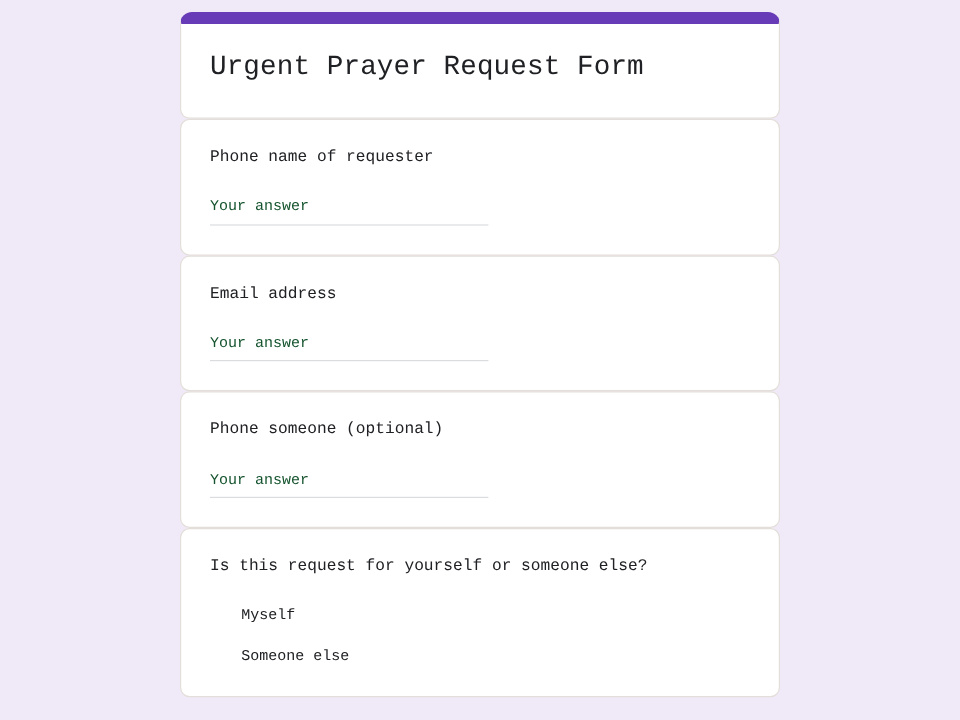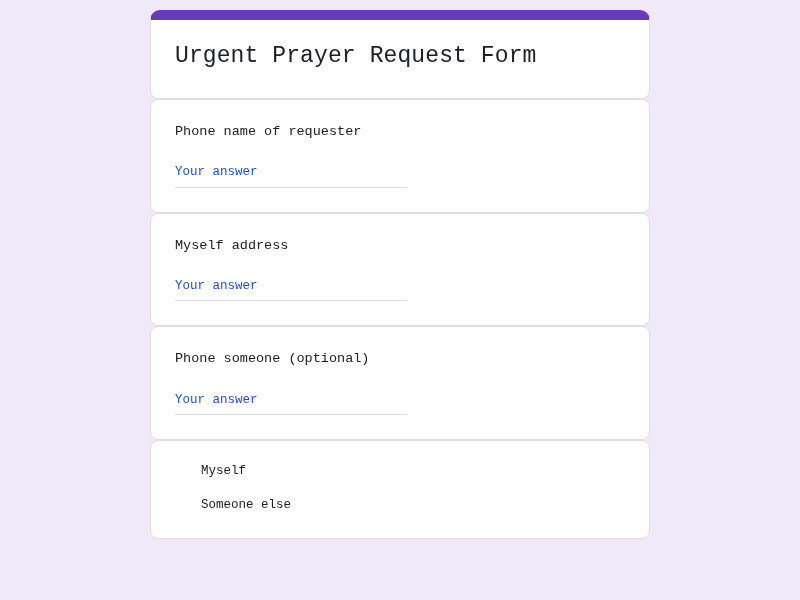--- a/index.html
+++ b/index.html
@@ -48,21 +48,21 @@
     color: #202124;
     line-height: 1.5;
     margin: 0 0 22px 0;
     font-weight: 400;
   }
   .answer-line {
     width: 232px;
     border-bottom: 1px solid #dadce0;
     padding-bottom: 5px;
     font-size: 12.5px;
-    color: #1d4ed8;
+    color: #14532d;
     line-height: 1.4;
   }
   .options {
     margin: 0;
     padding: 0;
     list-style: none;
   }
   .option-row {
     display: flex;
     padding: 0 0 0 26px;
@@ -85,30 +85,31 @@
   <div class="card header-card">
     <h1 class="form-title">Urgent Prayer Request Form</h1>
   </div>
 
   <div class="card q-card">
     <p class="q-title">Phone name of requester</p>
     <div class="answer-line">Your answer</div>
   </div>
 
   <div class="card q-card">
-    <p class="q-title">Myself address</p>
+    <p class="q-title">Email address</p>
     <div class="answer-line">Your answer</div>
   </div>
 
   <div class="card q-card">
     <p class="q-title">Phone someone (optional)</p>
     <div class="answer-line">Your answer</div>
   </div>
 
   <div class="card q-card">
+    <p class="q-title">Is this request for yourself or someone else?</p>
     <ul class="options">
       <li class="option-row">
 
         <span class="option-label">Myself</span>
       </li>
       <li class="option-row">
 
         <span class="option-label">Someone else</span>
       </li>
 

